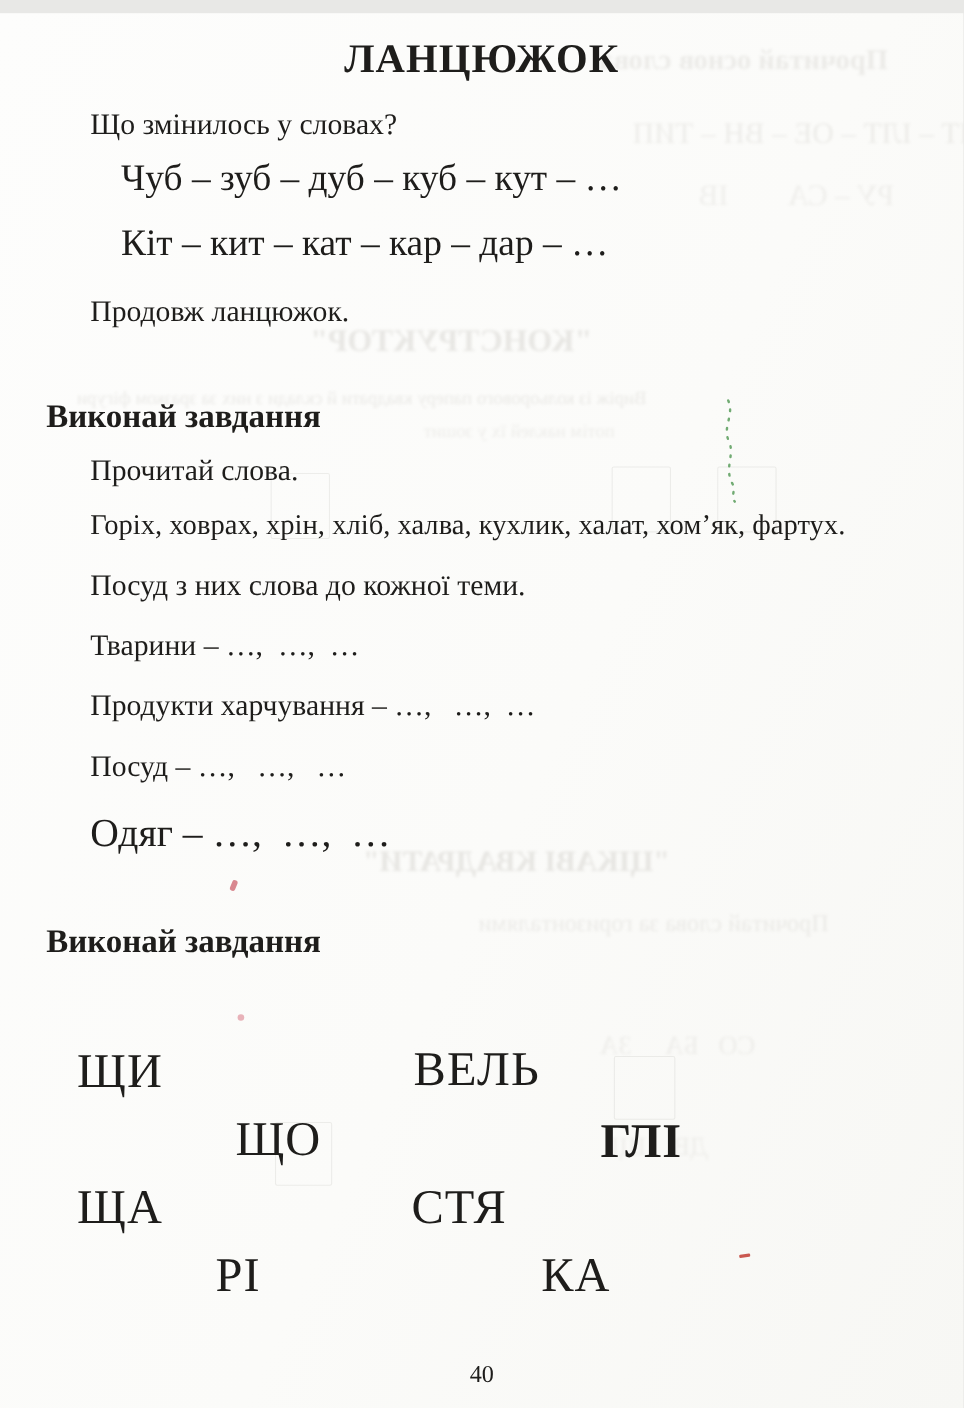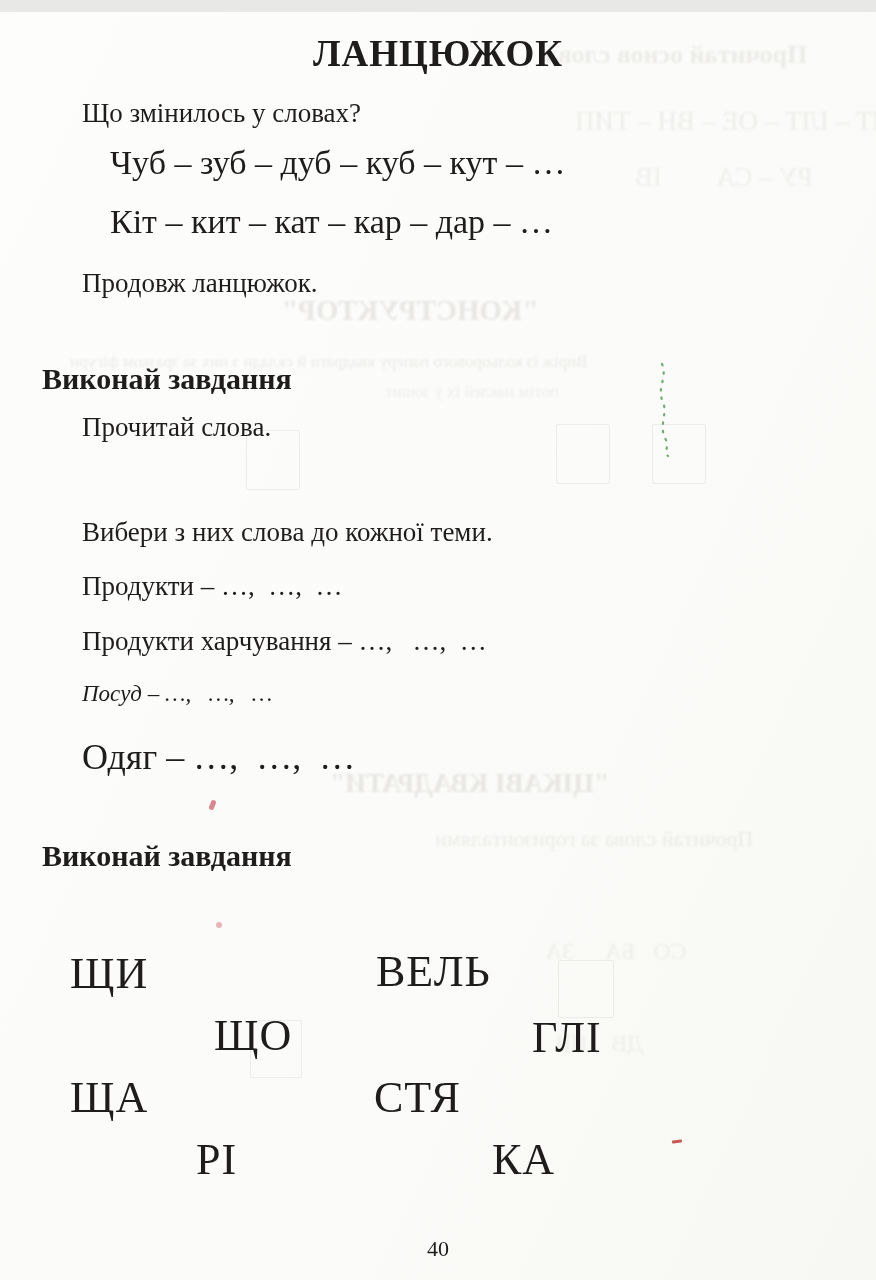--- a/index.html
+++ b/index.html
@@ -18,29 +18,29 @@
   .q1{top:86px;left:82px;font-size:27px;}
   .chain1{top:132px;left:110px;font-size:34px;}
   .chain2{top:191px;left:110px;font-size:34px;}
   .cont{top:256px;left:82px;font-size:27px;}
   .h1a{top:350px;left:42px;font-size:30px;font-weight:700;}
   .read{top:400px;left:82px;font-size:27px;}
   .words{top:450px;left:82px;font-size:26px;}
   .choose{top:505px;left:82px;font-size:27px;}
   .cat0{top:559px;left:82px;font-size:27px;}
   .cat1{top:614px;left:82px;font-size:27px;}
-  .cat2{top:669px;left:82px;font-size:23px;font-style:italic;}
+  .cat2{top:669px;left:82px;font-size:27px;}
   .cat3{top:724px;left:82px;font-size:36px;}
   .h2a{top:827px;left:42px;font-size:30px;font-weight:700;}
   .t2i{top:880px;left:82px;font-size:27px;}
   .syl{font-size:44px;letter-spacing:1px;}
   .syl0{top:936px;left:70px;}
   .syl1{top:934px;left:376px;}
   .syl2{top:998px;left:214px;}
-  .syl3{top:1000px;left:532px;}
+  .syl3{top:1000px;left:546px;font-weight:bold;}
   .syl4{top:1060px;left:70px;}
   .syl5{top:1060px;left:374px;}
   .syl6{top:1122px;left:196px;}
   .syl7{top:1122px;left:492px;}
   .pagenum{top:1224px;left:0;width:100%;text-align:center;font-size:22px;}
   
   .ghost{
     position:absolute;white-space:pre;
     color:#8e897f;
     transform:scaleX(-1);
@@ -99,22 +99,23 @@
 
   <div class="abs title">ЛАНЦЮЖОК</div>
 
   <div class="abs q1">Що змінилось у словах?</div>
   <div class="abs chain1">Чуб – зуб – дуб – куб – кут – …</div>
   <div class="abs chain2">Кіт – кит – кат – кар – дар – …</div>
   <div class="abs cont">Продовж ланцюжок.</div>
 
   <div class="abs h1a">Виконай завдання</div>
   <div class="abs read">Прочитай слова.</div>
-  <div class="abs choose">Вибери з них слова до кожної теми.</div>
-  <div class="abs cat0">Продукти – …,  …,  …</div>
+  <div class="abs words">Горіх, ховрах, хрін, хліб, халва, кухлик, халат, хом’як, фартух.</div>
+  <div class="abs choose">Посуд з них слова до кожної теми.</div>
+  <div class="abs cat0">Тварини – …,  …,  …</div>
   <div class="abs cat1">Продукти харчування – …,   …,  …</div>
   <div class="abs cat2">Посуд – …,   …,   …</div>
   <div class="abs cat3">Одяг – …,  …,  …</div>
 
   <div class="abs h2a">Виконай завдання</div>
 
   <div class="abs syl syl0">ЩИ</div>
   <div class="abs syl syl1">ВЕЛЬ</div>
   <div class="abs syl syl2">ЩО</div>
   <div class="abs syl syl3">ГЛІ</div>

